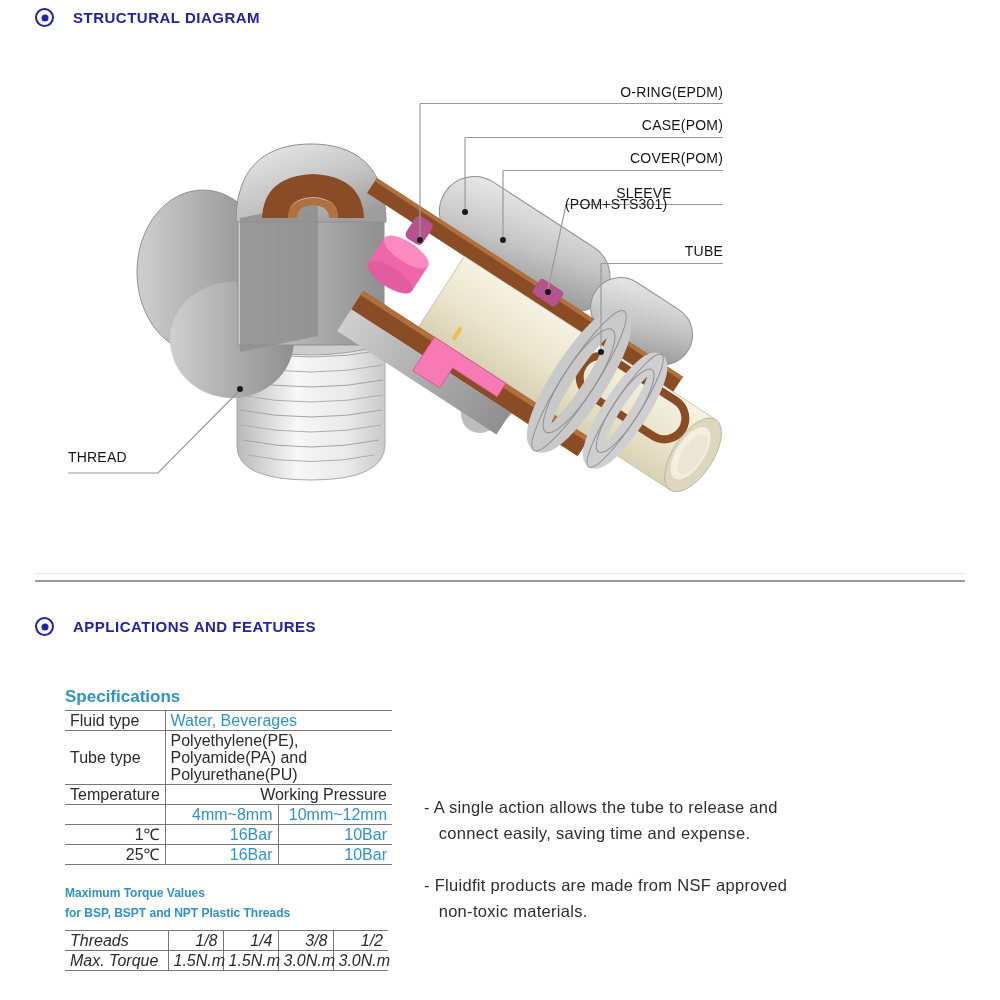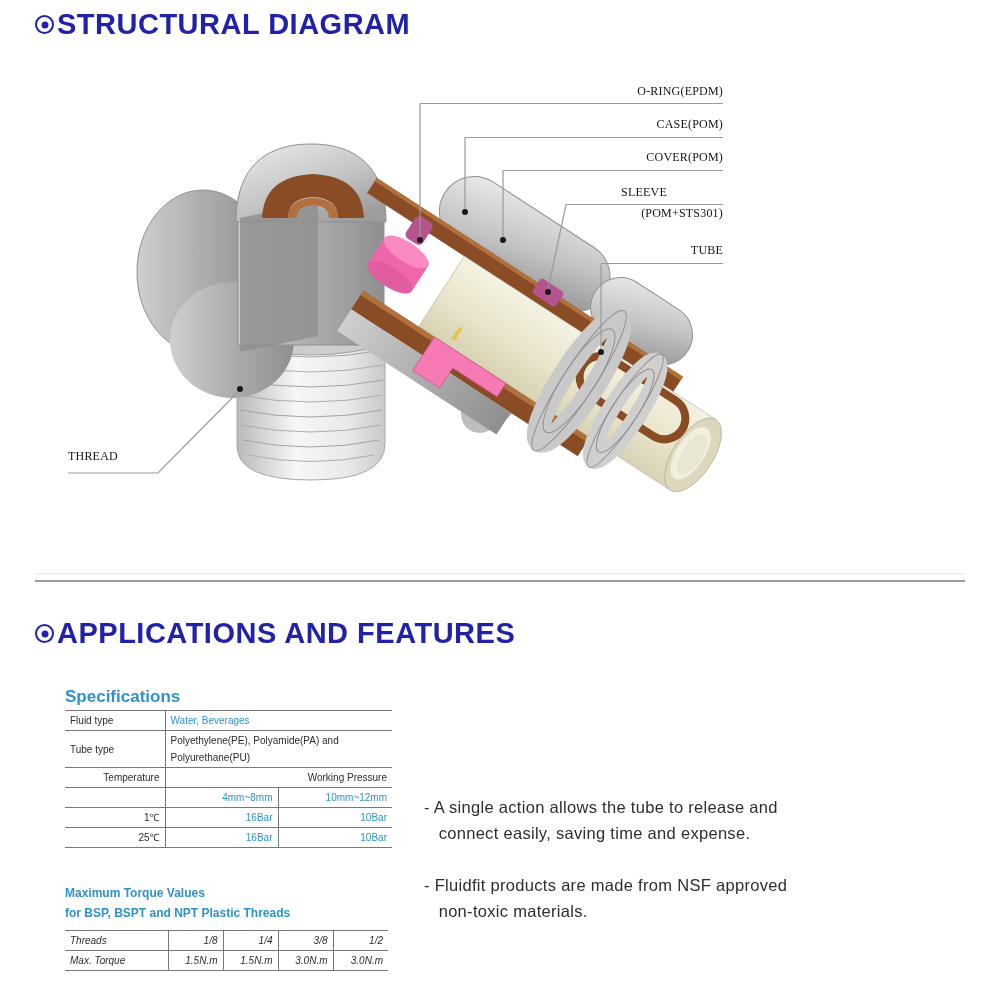--- a/index.html
+++ b/index.html
@@ -1,51 +1,51 @@
 <!DOCTYPE html>
 <html><head>
 <meta charset="utf-8">
 <style>
   html,body{margin:0;padding:0;background:#fff;}
   .page{position:relative;width:1000px;height:1000px;background:#ffffff;overflow:hidden;
         font-family:"Liberation Sans", sans-serif;color:#222;}
 
   
-  .sec-title{position:absolute;display:flex;align-items:center;gap:3px;
-             font-size:29px;font-weight:bold;color:#2121aa;letter-spacing:0.5px;white-space:nowrap;}
+  .sec-title{position:absolute;display:flex;align-items:center;gap:19px;
+             font-size:15px;font-weight:bold;color:#2121aa;letter-spacing:0.5px;white-space:nowrap;}
   .sec-title.one{left:35px;top:8px;}
   .sec-title.two{left:35px;top:617px;}
   .bullseye{width:15px;height:15px;border:2.5px solid #2121aa;border-radius:50%;
             display:inline-block;position:relative;flex:0 0 auto;}
   .bullseye::after{content:"";position:absolute;left:50%;top:50%;transform:translate(-50%,-50%);
             width:7px;height:7px;background:#2121aa;border-radius:50%;}
 
   
-  .dlabel{position:absolute;font-size:12px;color:#141414;letter-spacing:0.2px;white-space:nowrap;font-family:Liberation Serif, serif;}
+  .dlabel{position:absolute;font-size:14px;color:#141414;letter-spacing:0.2px;white-space:nowrap;}
   .lab-oring{right:277px;top:84px;}
   .lab-case{right:277px;top:117px;}
   .lab-cover{right:277px;top:150px;}
   .lab-sleeve1{right:277px;top:185px;width:158px;text-align:center;}
-  .lab-sleeve2{right:277px;top:206px;width:158px;text-align:right;padding-left:24px;}
+  .lab-sleeve2{right:277px;top:196px;width:158px;text-align:left;padding-left:24px;}
   .lab-tube{right:277px;top:243px;}
   .lab-thread{left:68px;top:449px;}
 
   .diagram-svg{position:absolute;left:0;top:0;width:1000px;height:560px;pointer-events:none;}
 
   
   .divider{position:absolute;left:35px;top:573px;width:930px;height:6px;
            border-top:1px solid #e8e8e8;border-bottom:2px solid #9a9a9a;}
 
   
   .tbl-title{position:absolute;color:#2e93cc;font-weight:bold;white-space:nowrap;}
   .spec-title{left:65px;top:687px;font-size:17px;}
   .torque-title{left:65px;top:883px;font-size:12px;line-height:20px;font-weight:bold;}
 
   table.datatbl{position:absolute;border-collapse:collapse;table-layout:fixed;
-                font-size:10px;color:#2b2b2b;}
+                font-size:16px;color:#2b2b2b;}
   table.datatbl td{border-top:1px solid #777;border-bottom:1px solid #777;
                    padding:1px 5px;line-height:17px;vertical-align:middle;}
   .spec-tbl{left:65px;top:710px;width:327px;}
   .torque-tbl{left:65px;top:930px;width:323px;font-style:italic;}
   .vd{border-right:1px solid #777;}
   .blue{color:#2e93cc;}
   .ctr{text-align:right;}
   .rowpad td{padding-top:2px;padding-bottom:2px;}
 
   

